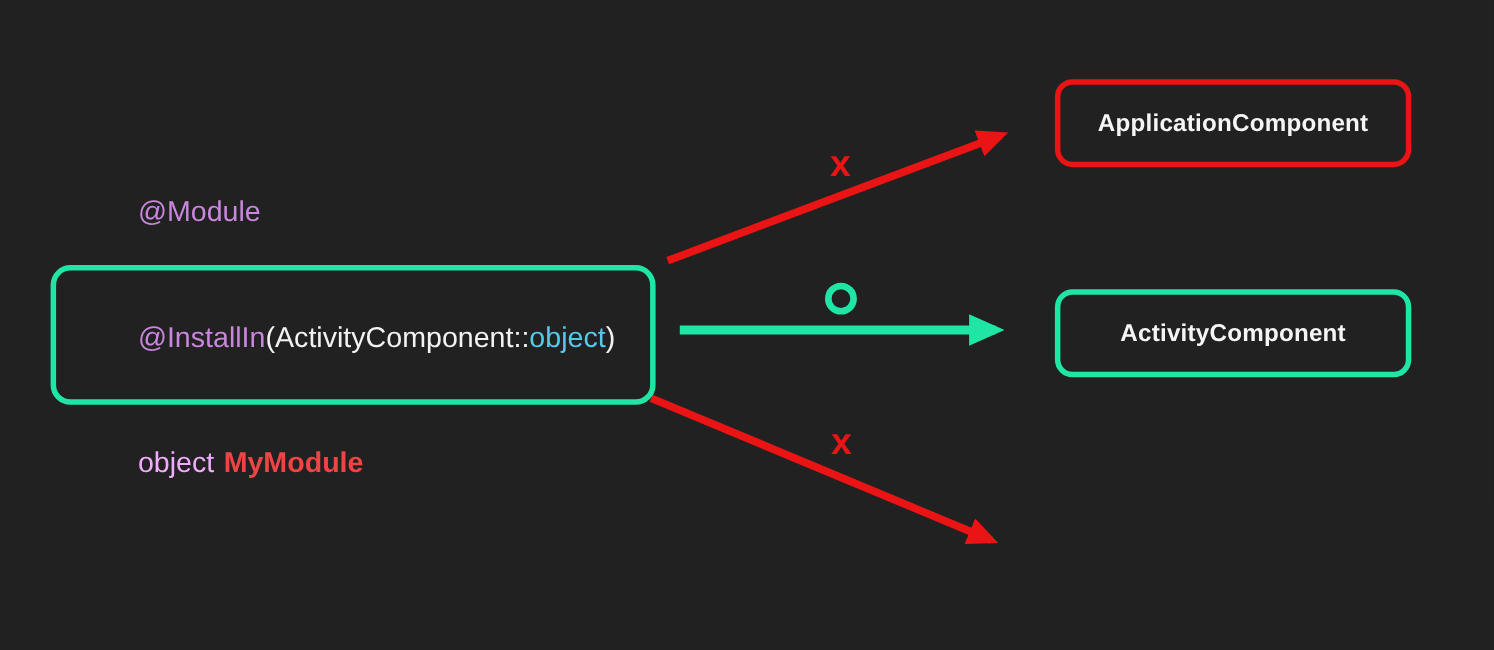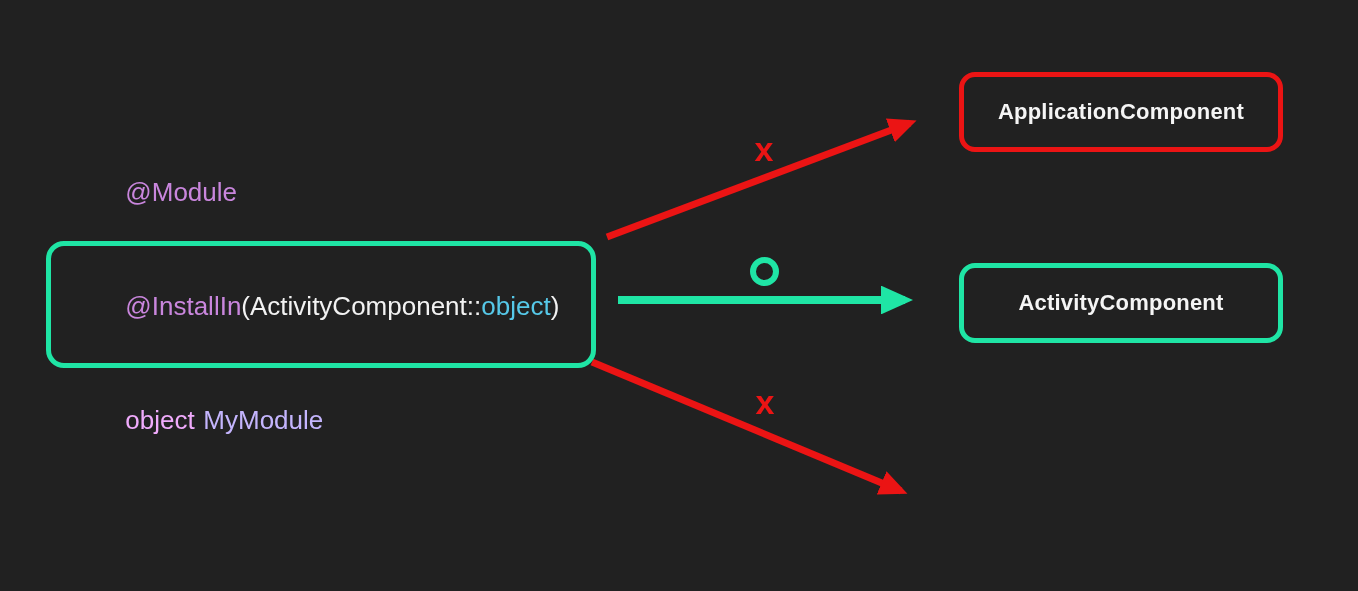--- a/index.html
+++ b/index.html
@@ -37,21 +37,21 @@
   }
   .code-line {
     font-size: 26px;
     line-height: 38px;
     white-space: pre;
   }
   .tok-annotation { color: #c986dd; }
   .tok-plain      { color: #f2f2f2; }
   .tok-class-kw   { color: #56c8e8; }
   .tok-object-kw  { color: #f0abfc; }
-  .tok-name       { color: #c4b5fd; font-weight: normal; }
+  .tok-name       { color: #ef4444; font-weight: bold; }
   .sp { margin-right: 0.33em; }
 
   
   .component-box {
     position: absolute;
     left: 959px;
     width: 314px;
     height: 70px;
     border-radius: 16px;
     display: flex;

